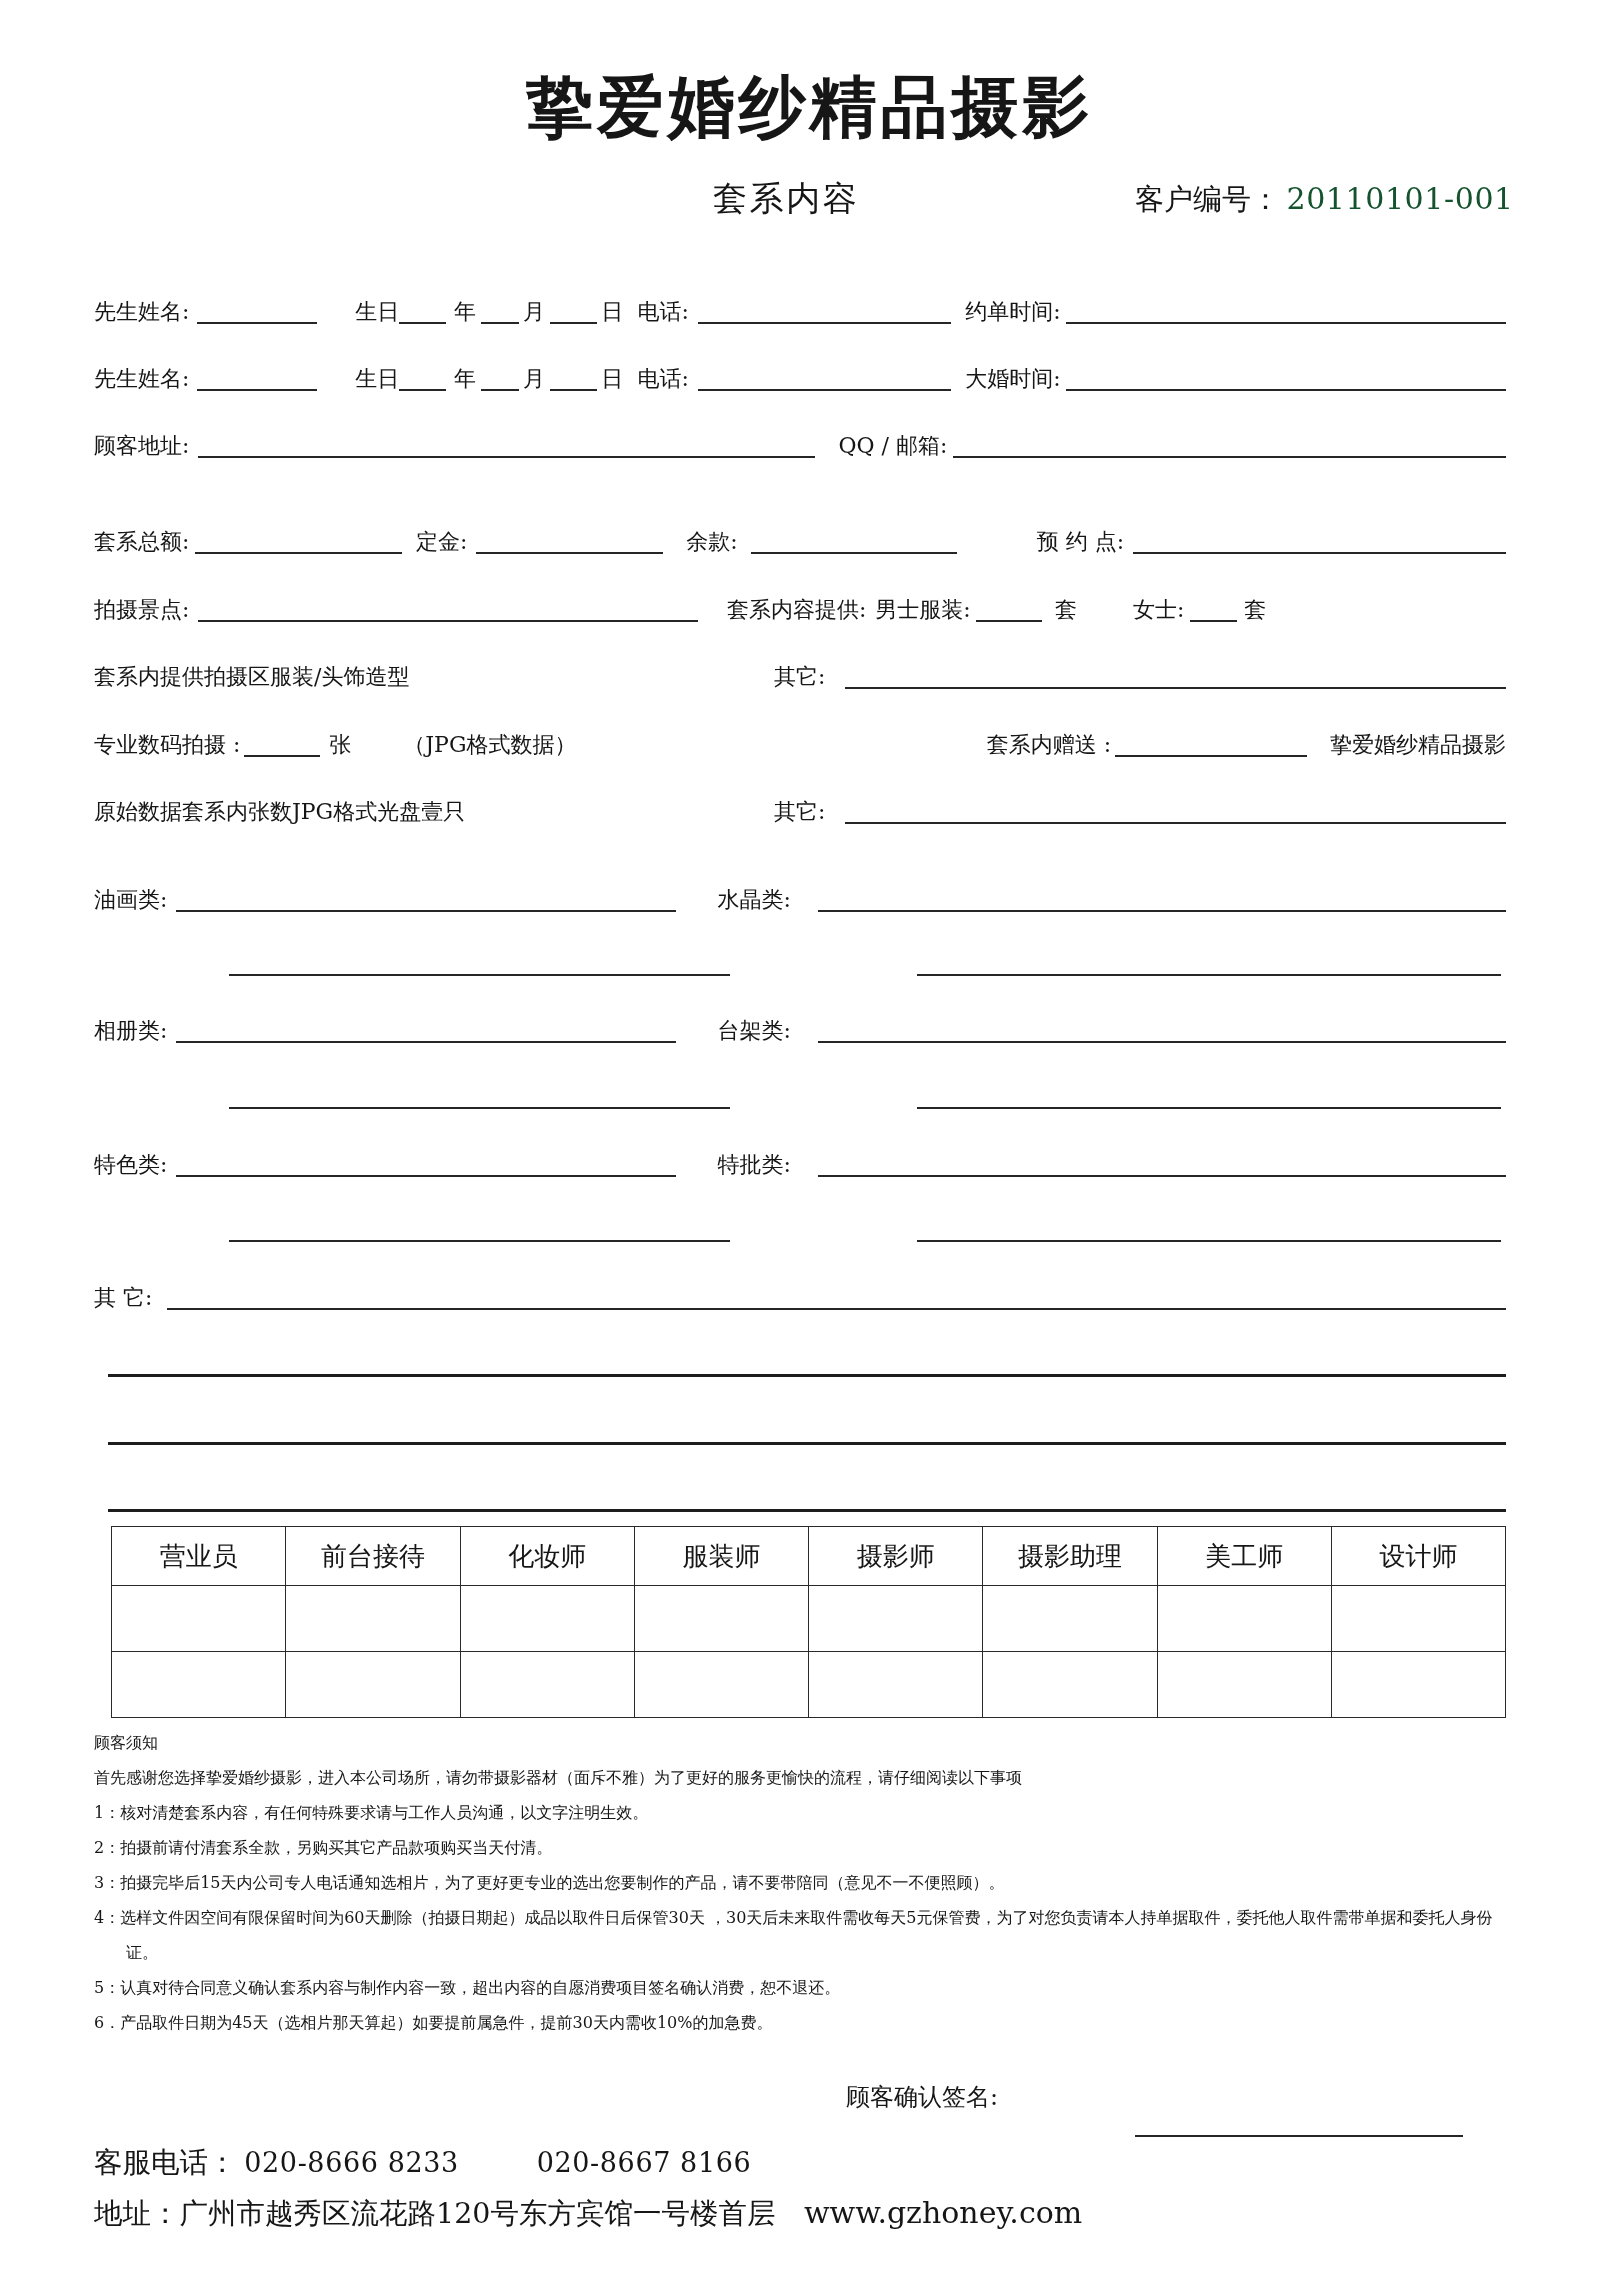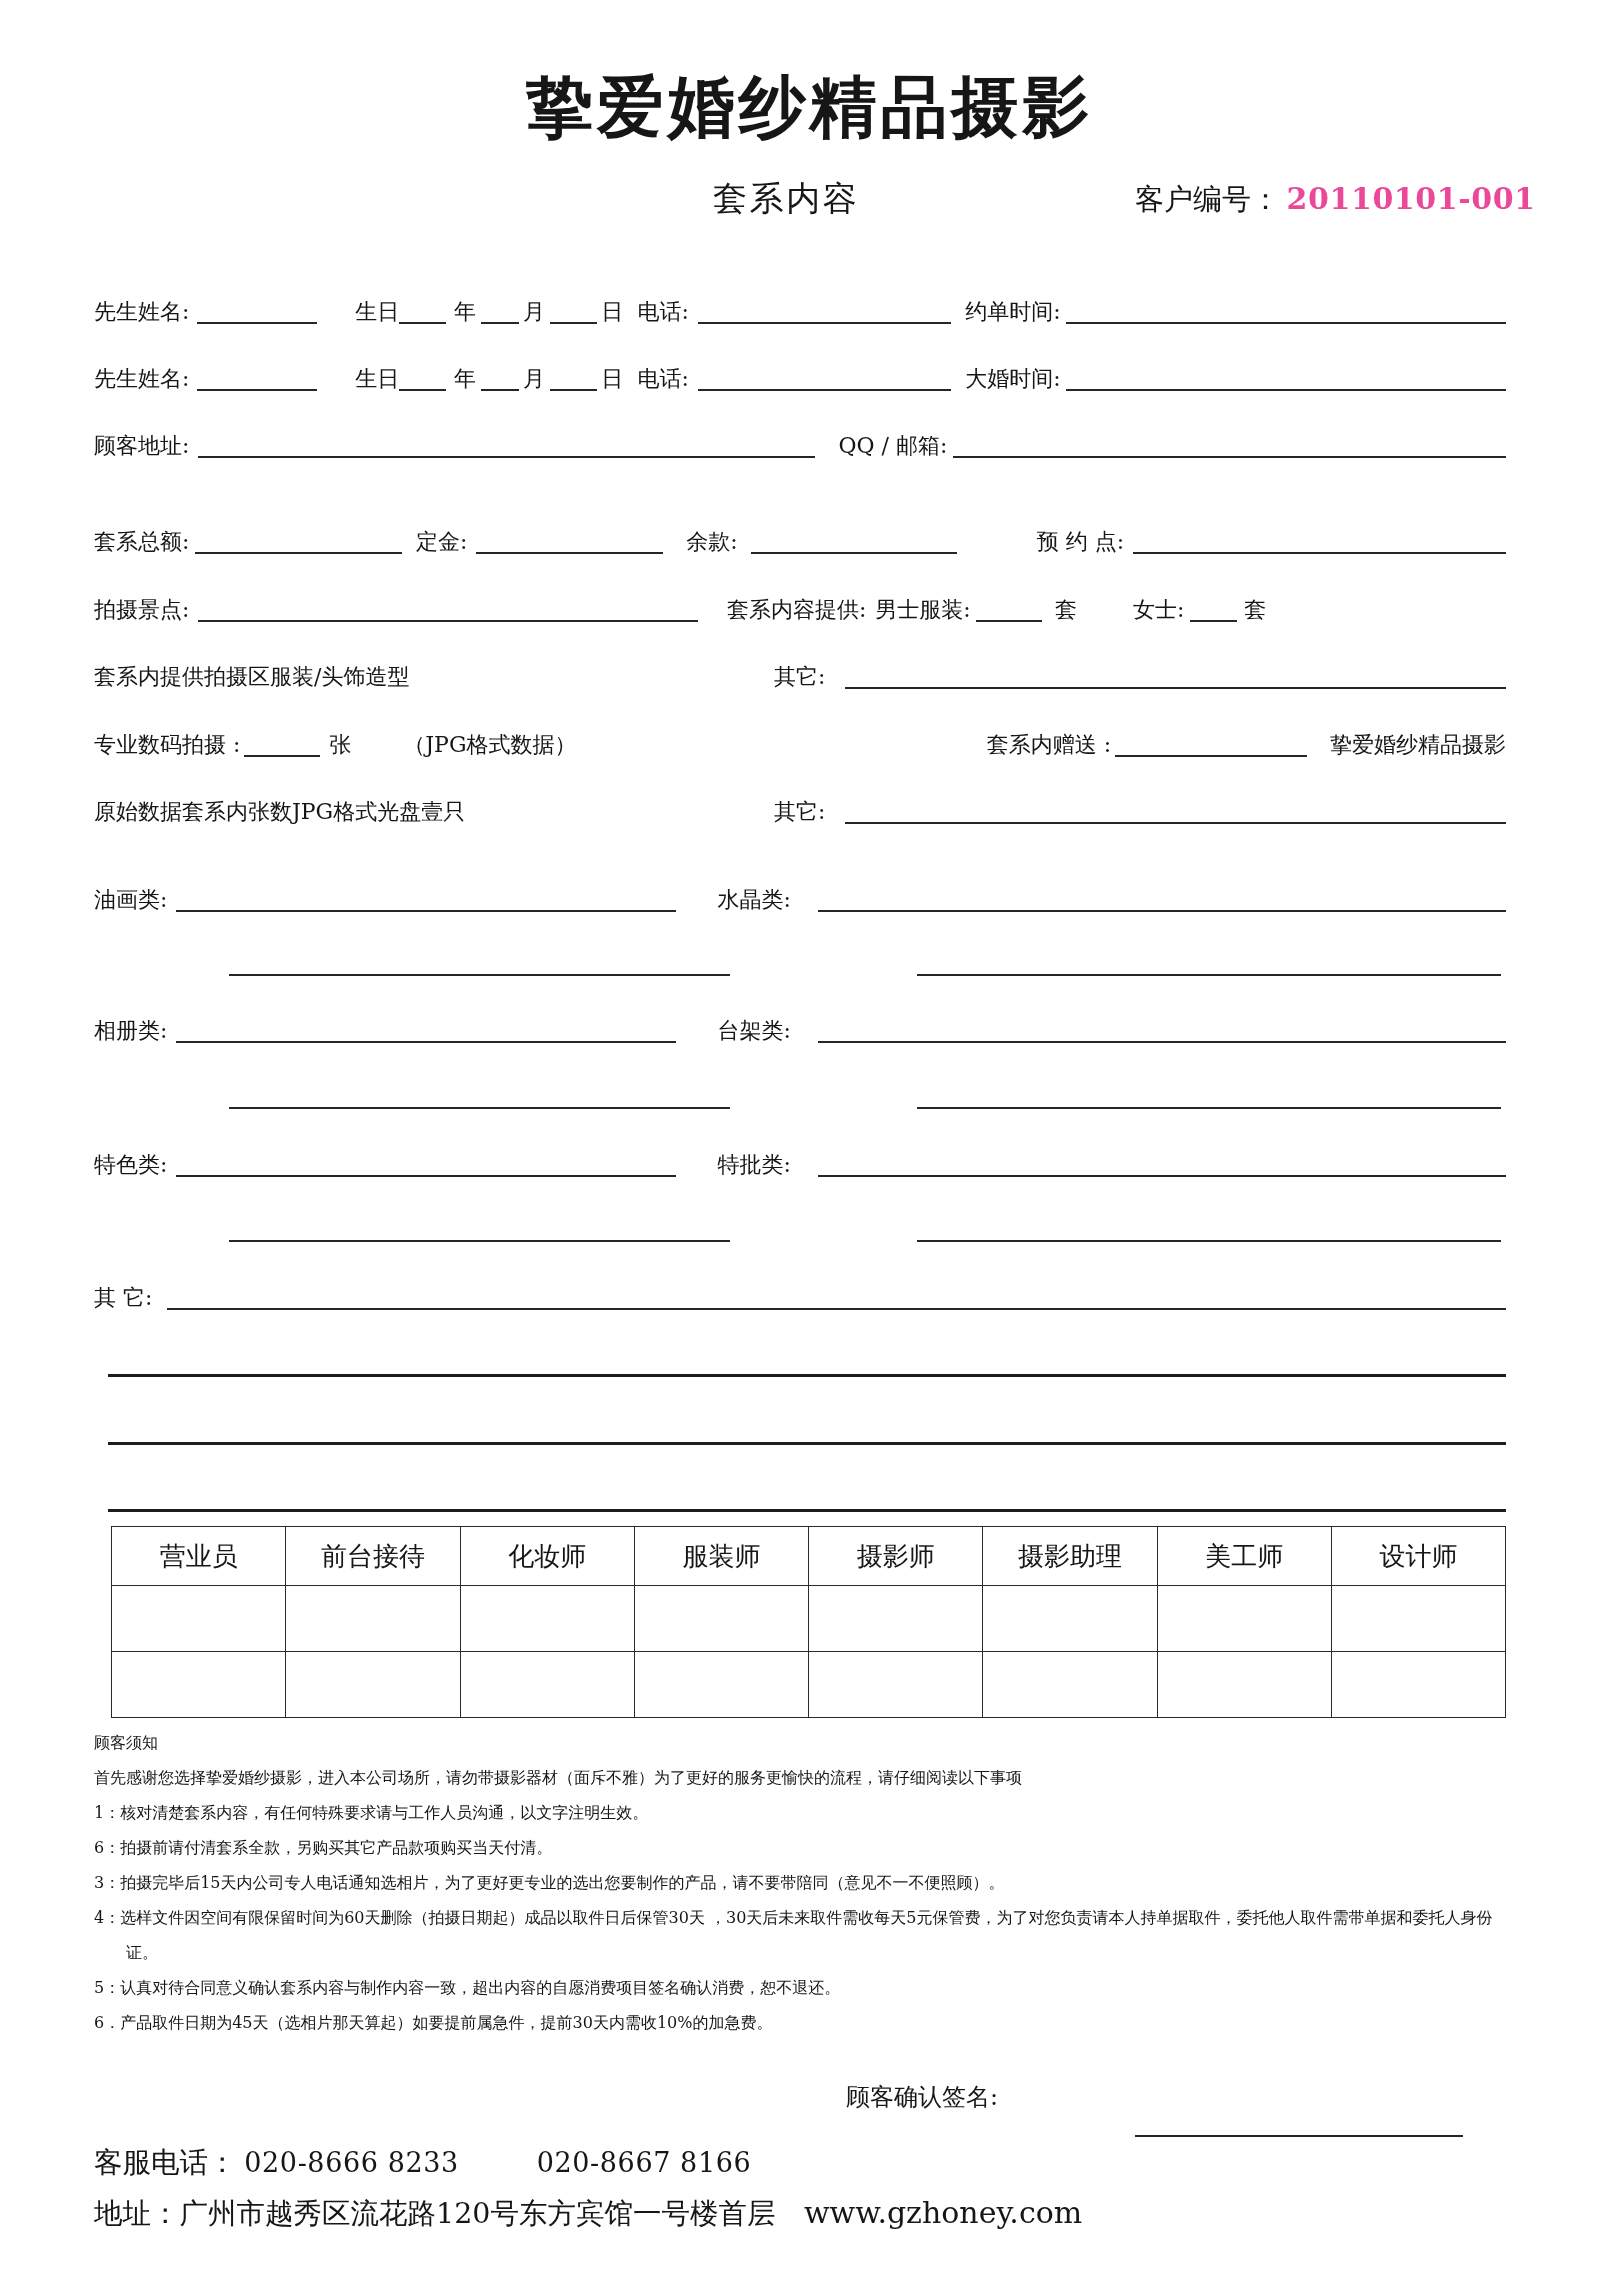--- a/index.html
+++ b/index.html
@@ -26,22 +26,22 @@
     letter-spacing:2.6px;
     white-space:nowrap;
   }
   .custno{
     left:1135px;top:180px;
     font-size:29px;
     white-space:nowrap;
     display:flex;align-items:baseline;
   }
   .custno .val{
-    color:#ec4899;
-    font-weight:bold;
+    color:#14532d;
+    font-weight:normal;
     font-size:30px;
     margin-left:6.5px;
     letter-spacing:0.6px;
   }
   .row{
     position:absolute;
     left:94px;width:1412px;height:39px;
     display:flex;align-items:flex-end;
     font-size:22px;line-height:1.15;
     white-space:nowrap;
@@ -261,21 +261,21 @@
       <td></td>
           <td></td>
     </tr>
   </tbody>
     </table>
 
   <div class="notice">
     <div>顾客须知</div>
     <div>首先感谢您选择挚爱婚纱摄影，进入本公司场所，请勿带摄影器材（面斥不雅）为了更好的服务更愉快的流程，请仔细阅读以下事项</div>
     <div class="notice-item">1：核对清楚套系内容，有任何特殊要求请与工作人员沟通，以文字注明生效。</div>
-    <div class="notice-item">6：拍摄前请付清套系全款，另购买其它产品款项购买当天付清。</div>
+    <div class="notice-item">2：拍摄前请付清套系全款，另购买其它产品款项购买当天付清。</div>
     <div class="notice-item">3：拍摄完毕后15天内公司专人电话通知选相片，为了更好更专业的选出您要制作的产品，请不要带陪同（意见不一不便照顾）。</div>
     <div class="notice-item">4：选样文件因空间有限保留时间为60天删除（拍摄日期起）成品以取件日后保管30天 ，30天后未来取件需收每天5元保管费，为了对您负责请本人持单据取件，委托他人取件需带单据和委托人身份证。</div>
     <div class="notice-item">5：认真对待合同意义确认套系内容与制作内容一致，超出内容的自愿消费项目签名确认消费，恕不退还。</div>
     <div class="notice-item">6．产品取件日期为45天（选相片那天算起）如要提前属急件，提前30天内需收10%的加急费。</div>
   </div>
 
   <div class="abs sig-label">顾客确认签名:</div>
   <div class="hline" style="left:1135px;width:328px;top:2135px"></div>
 
   <div class="contact" style="top:2144px">

